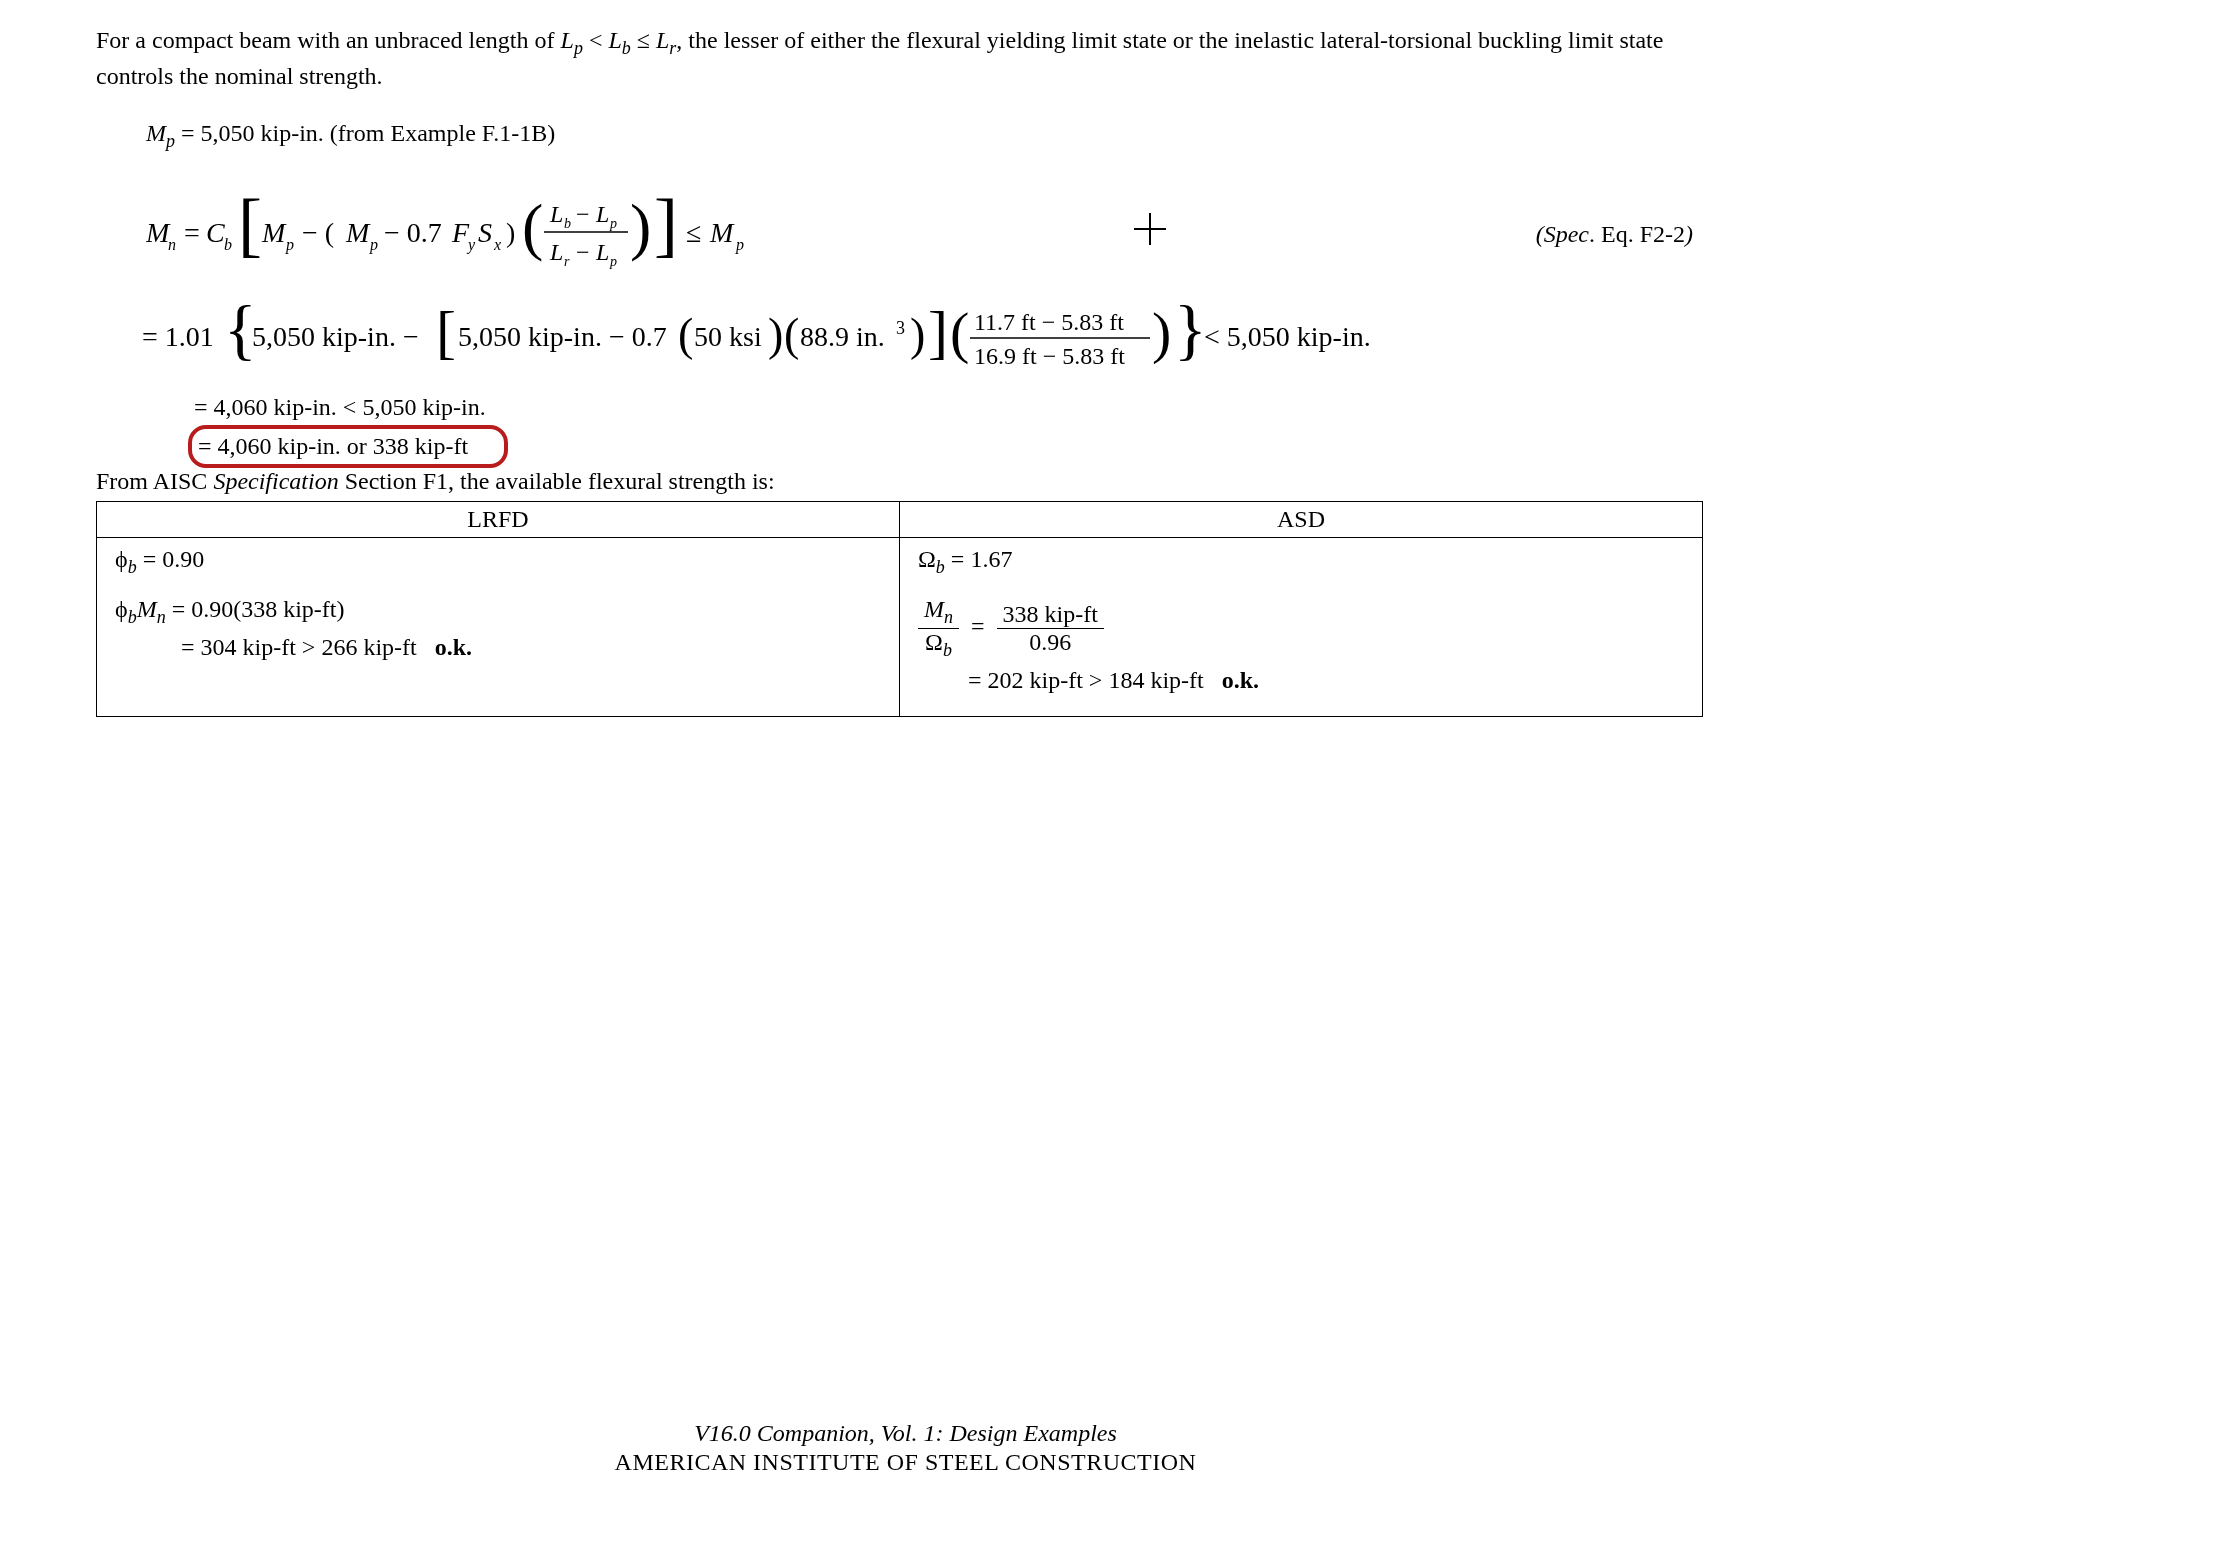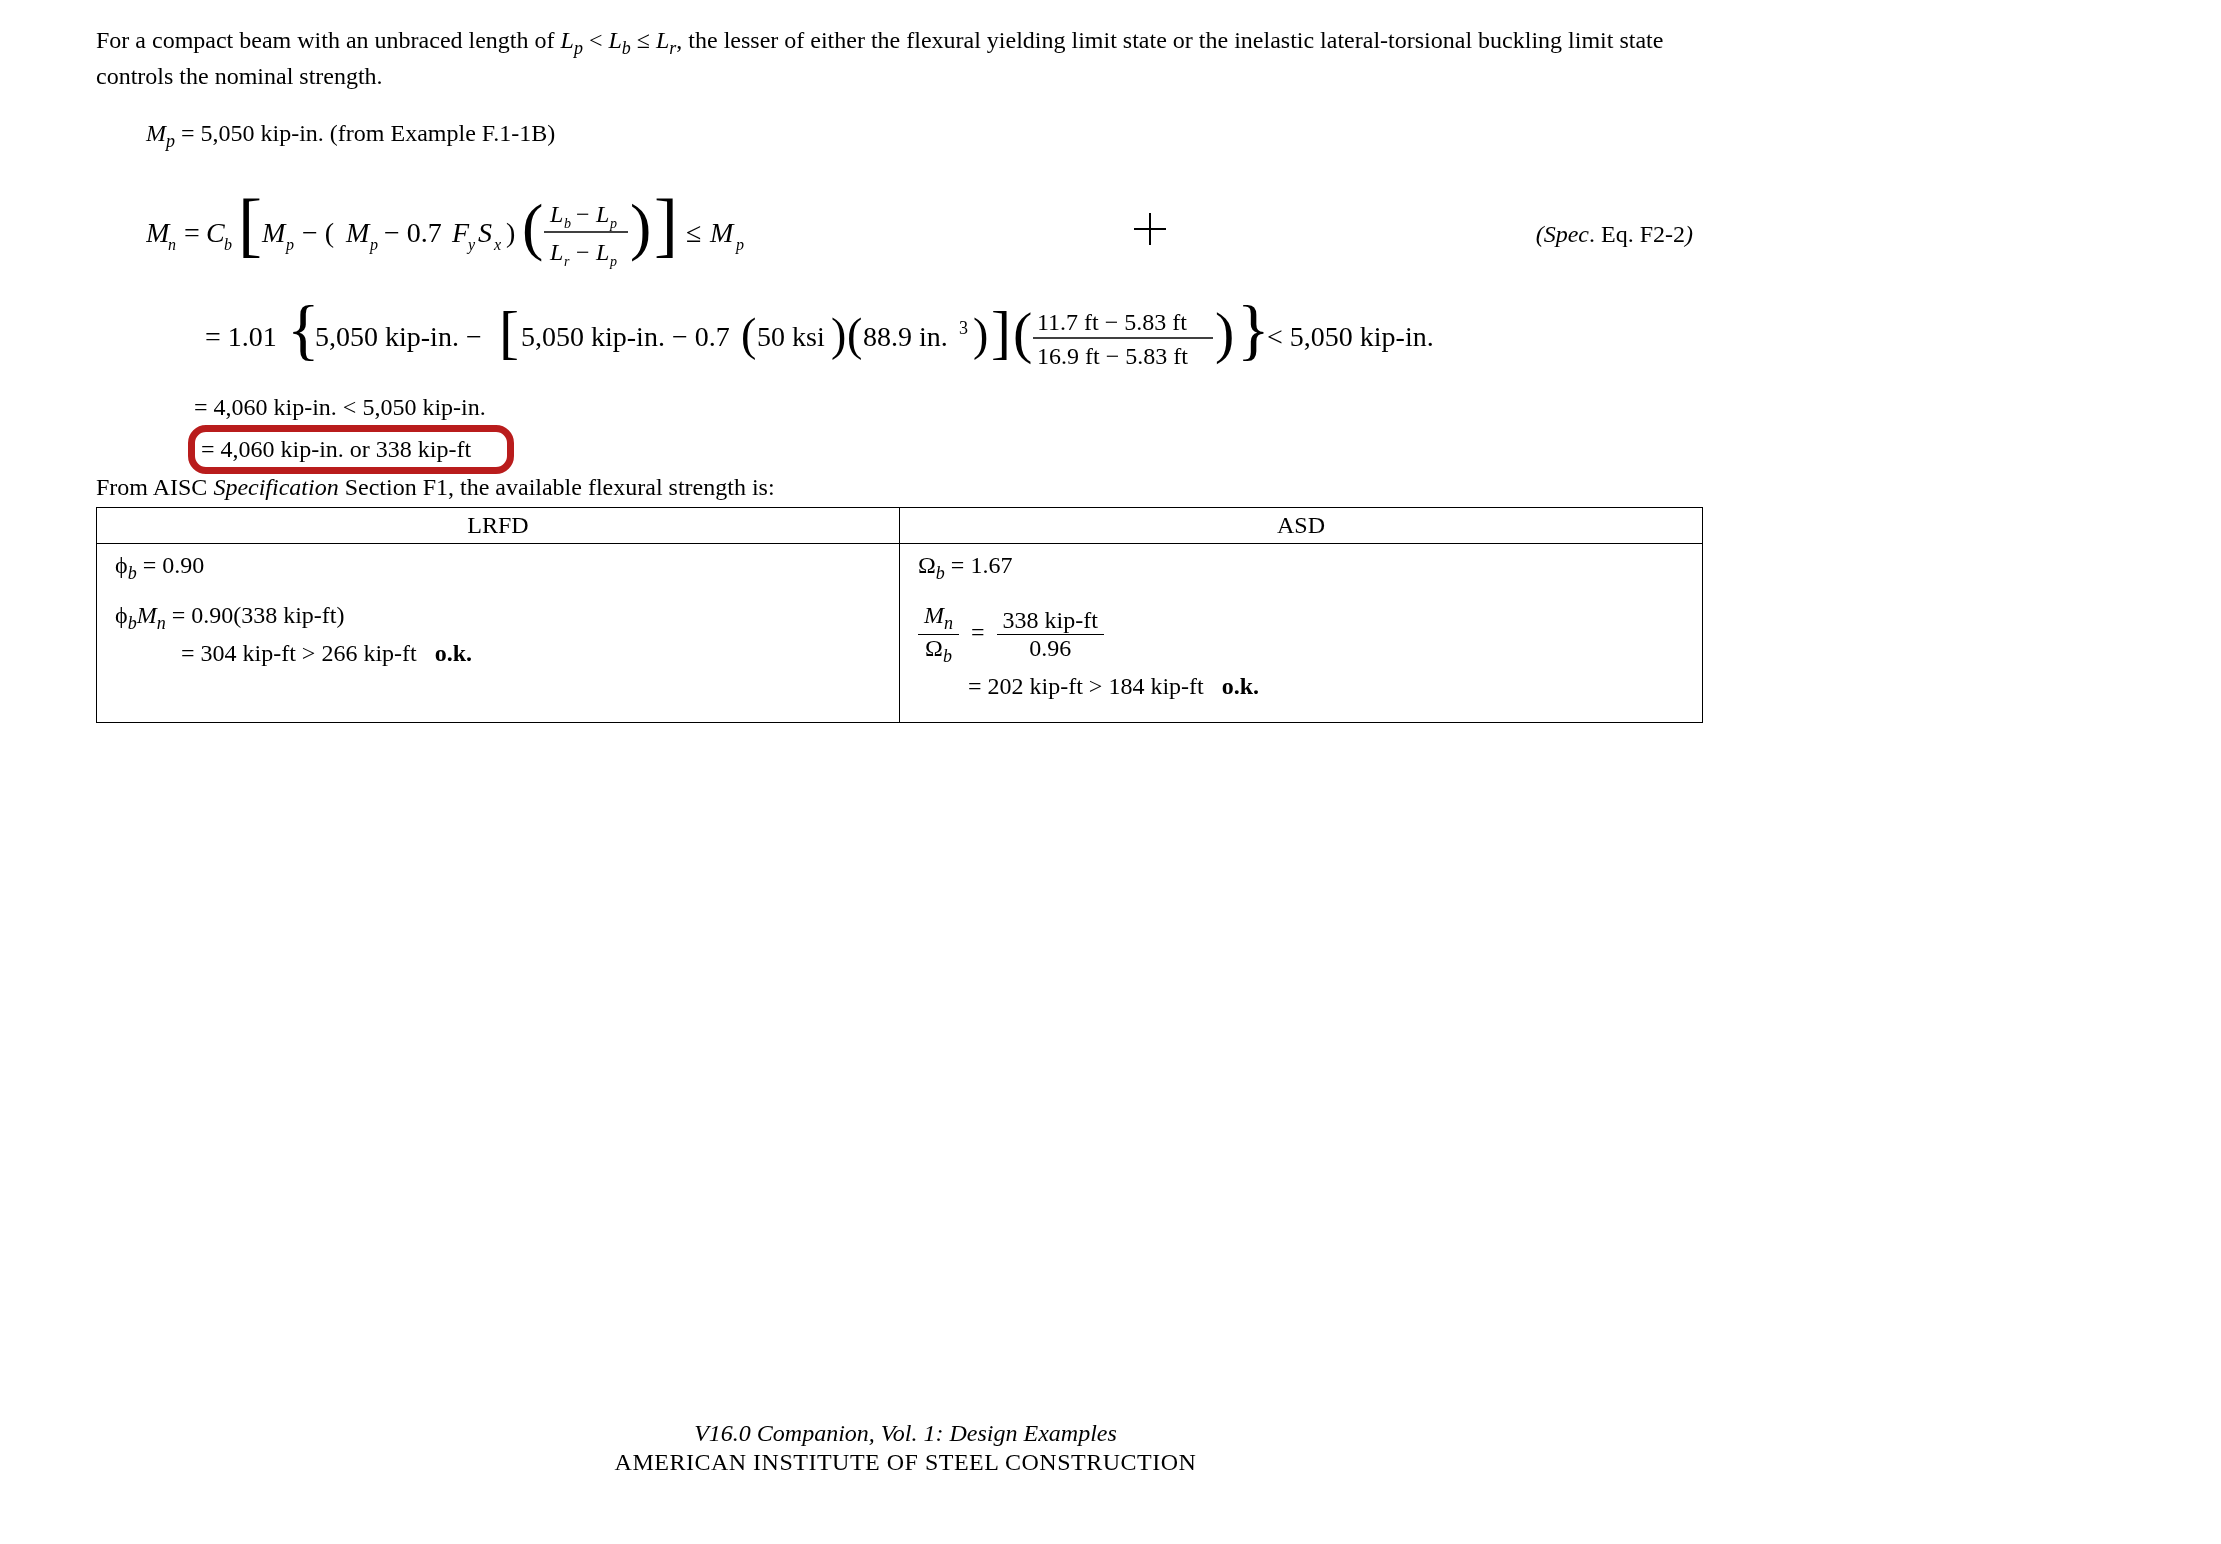--- a/index.html
+++ b/index.html
@@ -22,23 +22,23 @@
   .mp-line { margin-left: 50px; margin-bottom: 32px; }
 
   
   .eq-row { display: flex; align-items: center; margin-left: 50px; min-height: 80px; }
   .eq-formula-svg { flex: 0 0 auto; }
   .eq-plus { flex: 1 1 auto; text-align: center; font-size: 40px; font-family: serif; color:#000; }
   .eq-ref { flex: 0 0 300px; text-align: right; font-style: italic; padding-right: 10px; }
   .eq-ref .it { font-style: italic; }
   .eq-ref .up { font-style: normal; }
 
-  .calc-line { margin-left: 109px; display:flex; align-items:center; margin-top: 10px; }
+  .calc-line { margin-left: 46px; display:flex; align-items:center; margin-top: 10px; }
   .result-line { margin-left: 98px; margin-top: 10px; }
-  .highlight-wrap { display:inline-block; border: 7px solid #b91c1c; border-radius: 18px; padding: 4px 36px 4px 0px; margin-left: 92px; margin-top: 4px; }
+  .highlight-wrap { display:inline-block; border: 4px solid #b91c1c; border-radius: 18px; padding: 4px 36px 4px 0px; margin-left: 92px; margin-top: 4px; }
 
   .section-hdr { font-style: italic; margin-top: 28px; margin-bottom: 22px; }
 
   table.da { border-collapse: collapse; width: 100%; table-layout: fixed; margin-top: 6px; }
   table.da th, table.da td { border: 1.5px solid #000; vertical-align: top; }
   table.da th { font-weight: normal; text-align: center; padding: 4px 0; }
   table.da td { padding: 8px 18px 22px 18px; }
   .phi-row, .omega-row { }
   .footer { position:absolute; bottom: 68px; left:12px; right:0; text-align:center; }
   .footer-it { font-style: italic; display:block; }

